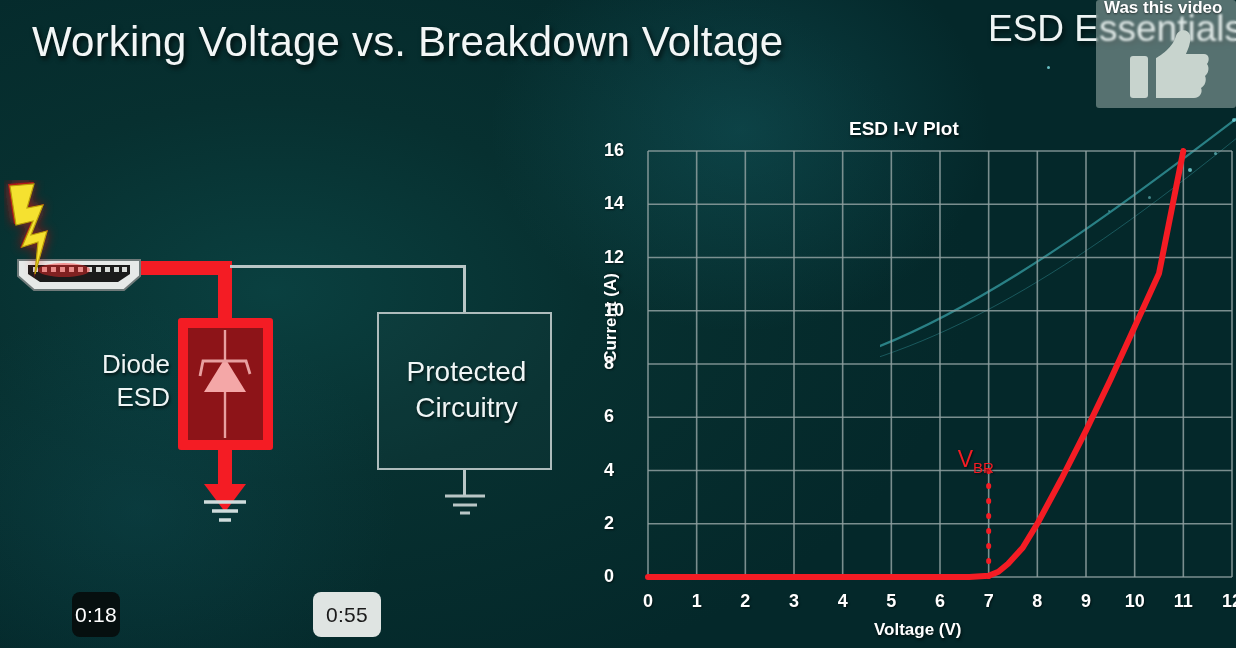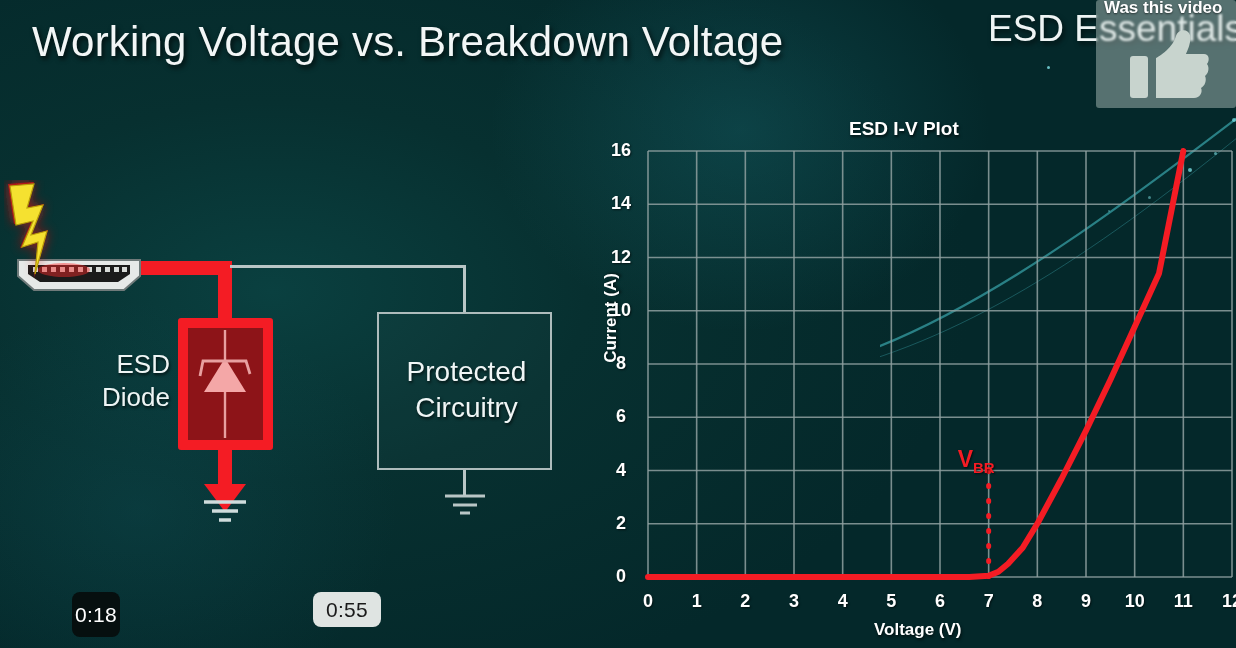--- a/index.html
+++ b/index.html
@@ -87,54 +87,54 @@
     color:#f0f6f6; font-size:28px; line-height:1.28;
     text-shadow: 1px 2px 3px rgba(0,0,0,.65);
   }
 
   
   .badge {
     position:absolute; display:flex; align-items:center; justify-content:center;
     border-radius:8px; font-size:21px; letter-spacing:.3px;
   }
   #badge-a { left:72px; top:592px; width:48px; height:45px; background:#060f0f; color:#ffffff; }
-  #badge-b { left:313px; top:592px; width:68px; height:35px; background:#dfe4e2; color:#1a1a1a; }
+  #badge-b { left:313px; top:592px; width:68px; height:45px; background:#dfe4e2; color:#1a1a1a; }
 
   
   #chart { position:absolute; left:584px; top:112px; width:652px; height:536px; }
   #chart-title {
     position:absolute; left:265px; top:6px;
     color:#ffffff; font-size:19px; font-weight:bold;
     text-shadow: 1px 2px 3px rgba(0,0,0,.7); white-space:nowrap;
   }
   #ylabel {
     position:absolute; left:-43px; top:196px; width:140px;
     transform: rotate(-90deg);
     color:#ffffff; font-size:17px; font-weight:bold; text-align:center;
     text-shadow: 1px 2px 3px rgba(0,0,0,.65);
   }
   #xlabel {
     position:absolute; left:290px; top:508px;
     color:#ffffff; font-size:17px; font-weight:bold;
     text-shadow: 1px 2px 3px rgba(0,0,0,.65); white-space:nowrap;
   }
   .ytick {
-    position:absolute; right:0; width:34px; text-align:center;
+    position:absolute; right:0; width:34px; text-align:left;
     color:#ffffff; font-size:18px; font-weight:bold;
     text-shadow: 1px 1px 2px rgba(0,0,0,.6);
   }
   .xtick {
     position:absolute; width:40px; text-align:center;
     color:#ffffff; font-size:18px; font-weight:bold;
     text-shadow: 1px 1px 2px rgba(0,0,0,.6);
   }
   #plotsvg { position:absolute; left:0; top:0; }
   #vbr-label {
     position:absolute; left:378px; top:392px;
-    color:#f41c24; font-weight:bold; font-size:23px;
+    color:#f41c24; font-weight:normal; font-size:23px;
     text-shadow: 1px 1px 2px rgba(0,0,0,.6); white-space:nowrap;
   }
   #vbr-label sub { font-size:15px; }
 </style>
 </head>
 <body>
 
 <div id="stage">
 
   <div class="bgfx glow1"></div>
@@ -204,22 +204,22 @@
     </svg>
 
     <div id="esd-box">
       <svg width="75" height="112" viewBox="0 0 75 112">
         <line x1="37" y1="2" x2="37" y2="110" stroke="#e8a0a0" stroke-width="2.4"></line>
         <path d="M16 64 L58 64 L37 30 Z" fill="#f4a7a7"></path>
         <path d="M12 48 L15 33 L58 33 L62 46" fill="none" stroke="#e8a0a0" stroke-width="2.8" stroke-linejoin="miter"></path>
       </svg>
     </div>
     <div id="esd-label">
+      <div>Diode</div>
       <div>ESD</div>
-      <div>Diode</div>
     </div>
 
     <div class="wire-red" style="left:218px; top:288px; width:14px; height:44px;"></div>
     <svg style="position:absolute; left:202px; top:322px;" width="46" height="32" viewBox="0 0 46 32">
       <path d="M2 2 L44 2 L23 30 Z" fill="#f41c24"></path>
     </svg>
     <svg style="position:absolute; left:200px; top:338px;" width="50" height="26" viewBox="0 0 50 26">
       <line x1="4" y1="4" x2="46" y2="4" stroke="#cfdcdc" stroke-width="3.5"></line>
       <line x1="12" y1="13" x2="38" y2="13" stroke="#cfdcdc" stroke-width="3.5"></line>
       <line x1="19" y1="22" x2="31" y2="22" stroke="#cfdcdc" stroke-width="3.5"></line>

